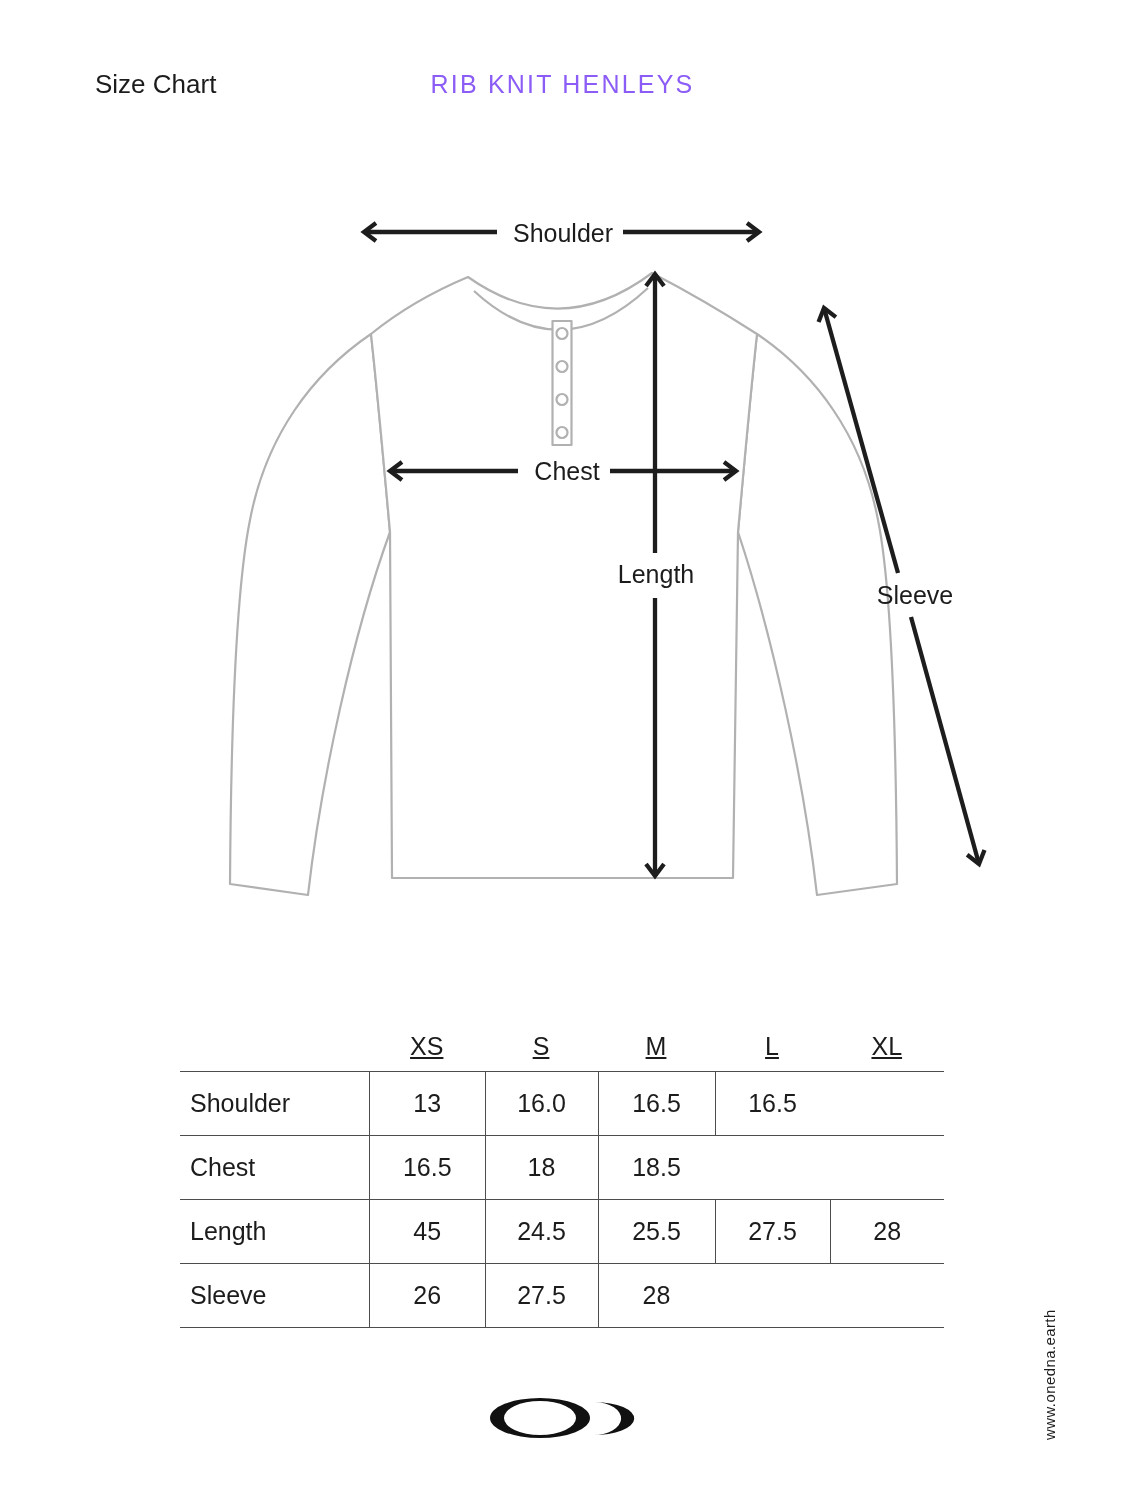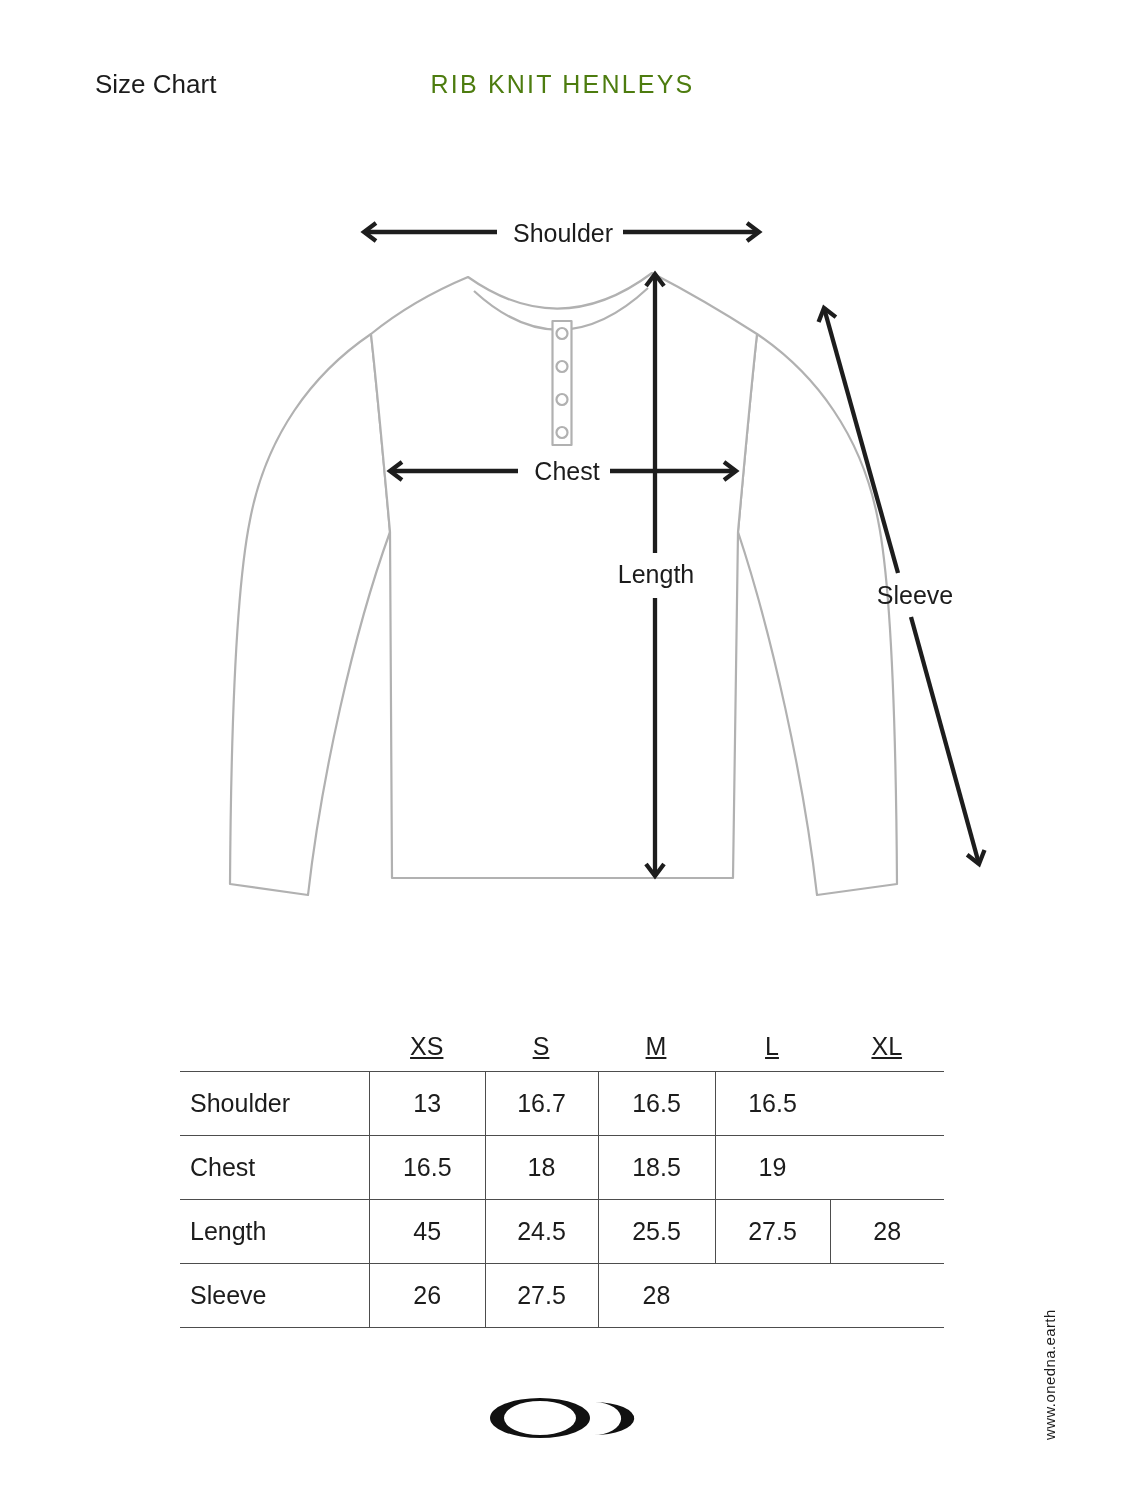--- a/index.html
+++ b/index.html
@@ -8,21 +8,21 @@
     font-family:"Liberation Sans",sans-serif;color:#1c1c1c;
     position:relative;overflow:hidden;
   }
   .canvas{position:absolute;left:0;top:0;width:1125px;height:1156px;}
   .hdr-left{
     position:absolute;left:95px;top:69px;font-size:26px;line-height:30px;
     color:#1c1c1c;
   }
   .hdr-title{
     position:absolute;left:0;top:69px;width:1125px;text-align:center;
-    font-size:25px;line-height:30px;letter-spacing:2.2px;color:#4d7c0f;
+    font-size:25px;line-height:30px;letter-spacing:2.2px;color:#8b5cf6;
   }
   .diagram{position:absolute;left:0;top:0;}
   .diagram text{
     font-family:"Liberation Sans",sans-serif;font-size:25px;fill:#1c1c1c;
     text-anchor:middle;
   }
   .shirt{fill:#ffffff;stroke:#b1b1b1;stroke-width:2.2;stroke-linejoin:round;}
   .shirt-open{fill:none;stroke:#b1b1b1;stroke-width:2.2;}
   .arrow{fill:none;stroke:#1d1d1d;stroke-width:4.3;}
   .logo-shape{fill:#111111;}
@@ -106,31 +106,30 @@
       <div class="t-cell">XS</div>
       <div class="t-cell">S</div>
       <div class="t-cell">M</div>
       <div class="t-cell">L</div>
       <div class="t-cell">XL</div>
     </div>
 
     <div class="t-row t-data">
       <div class="t-cell lab">Shoulder</div>
       <div class="t-cell val">13</div>
-      <div class="t-cell val">16.7</div>
+      <div class="t-cell val">16.0</div>
       <div class="t-cell val">16.5</div>
       <div class="t-cell val">16.5</div>
     </div>
 
     <div class="t-row t-data">
       <div class="t-cell lab">Chest</div>
       <div class="t-cell val">16.5</div>
       <div class="t-cell val">18</div>
       <div class="t-cell val">18.5</div>
-      <div class="t-cell val">19</div>
     </div>
 
     <div class="t-row t-data">
       <div class="t-cell lab">Length</div>
       <div class="t-cell val">45</div>
       <div class="t-cell val">24.5</div>
       <div class="t-cell val">25.5</div>
       <div class="t-cell val">27.5</div>
       <div class="t-cell val">28</div>
     </div>

